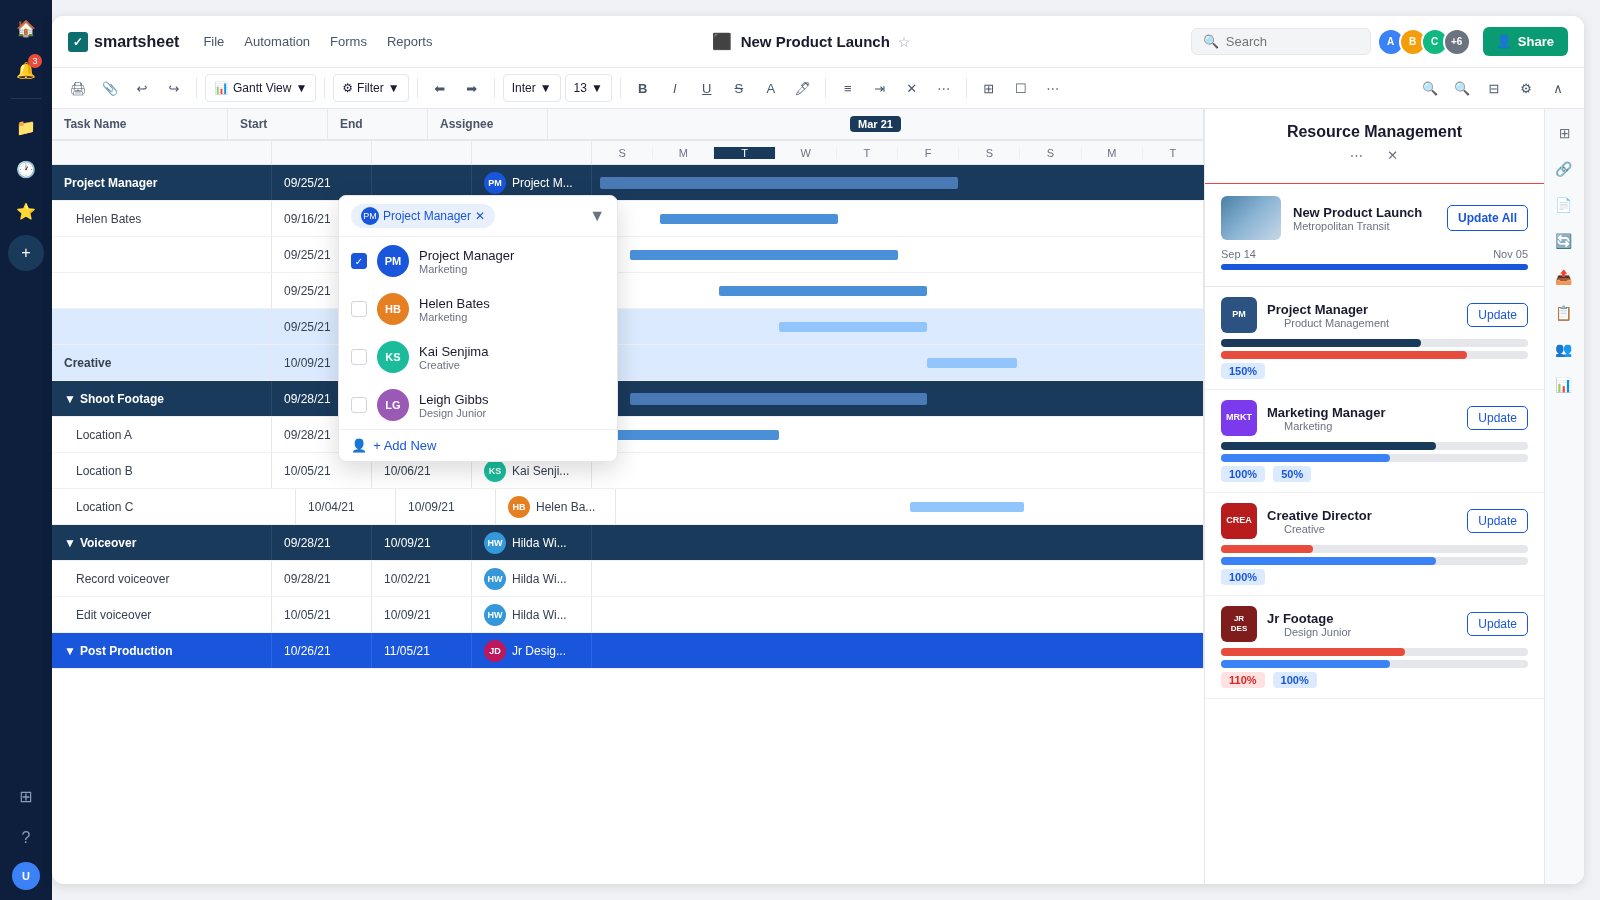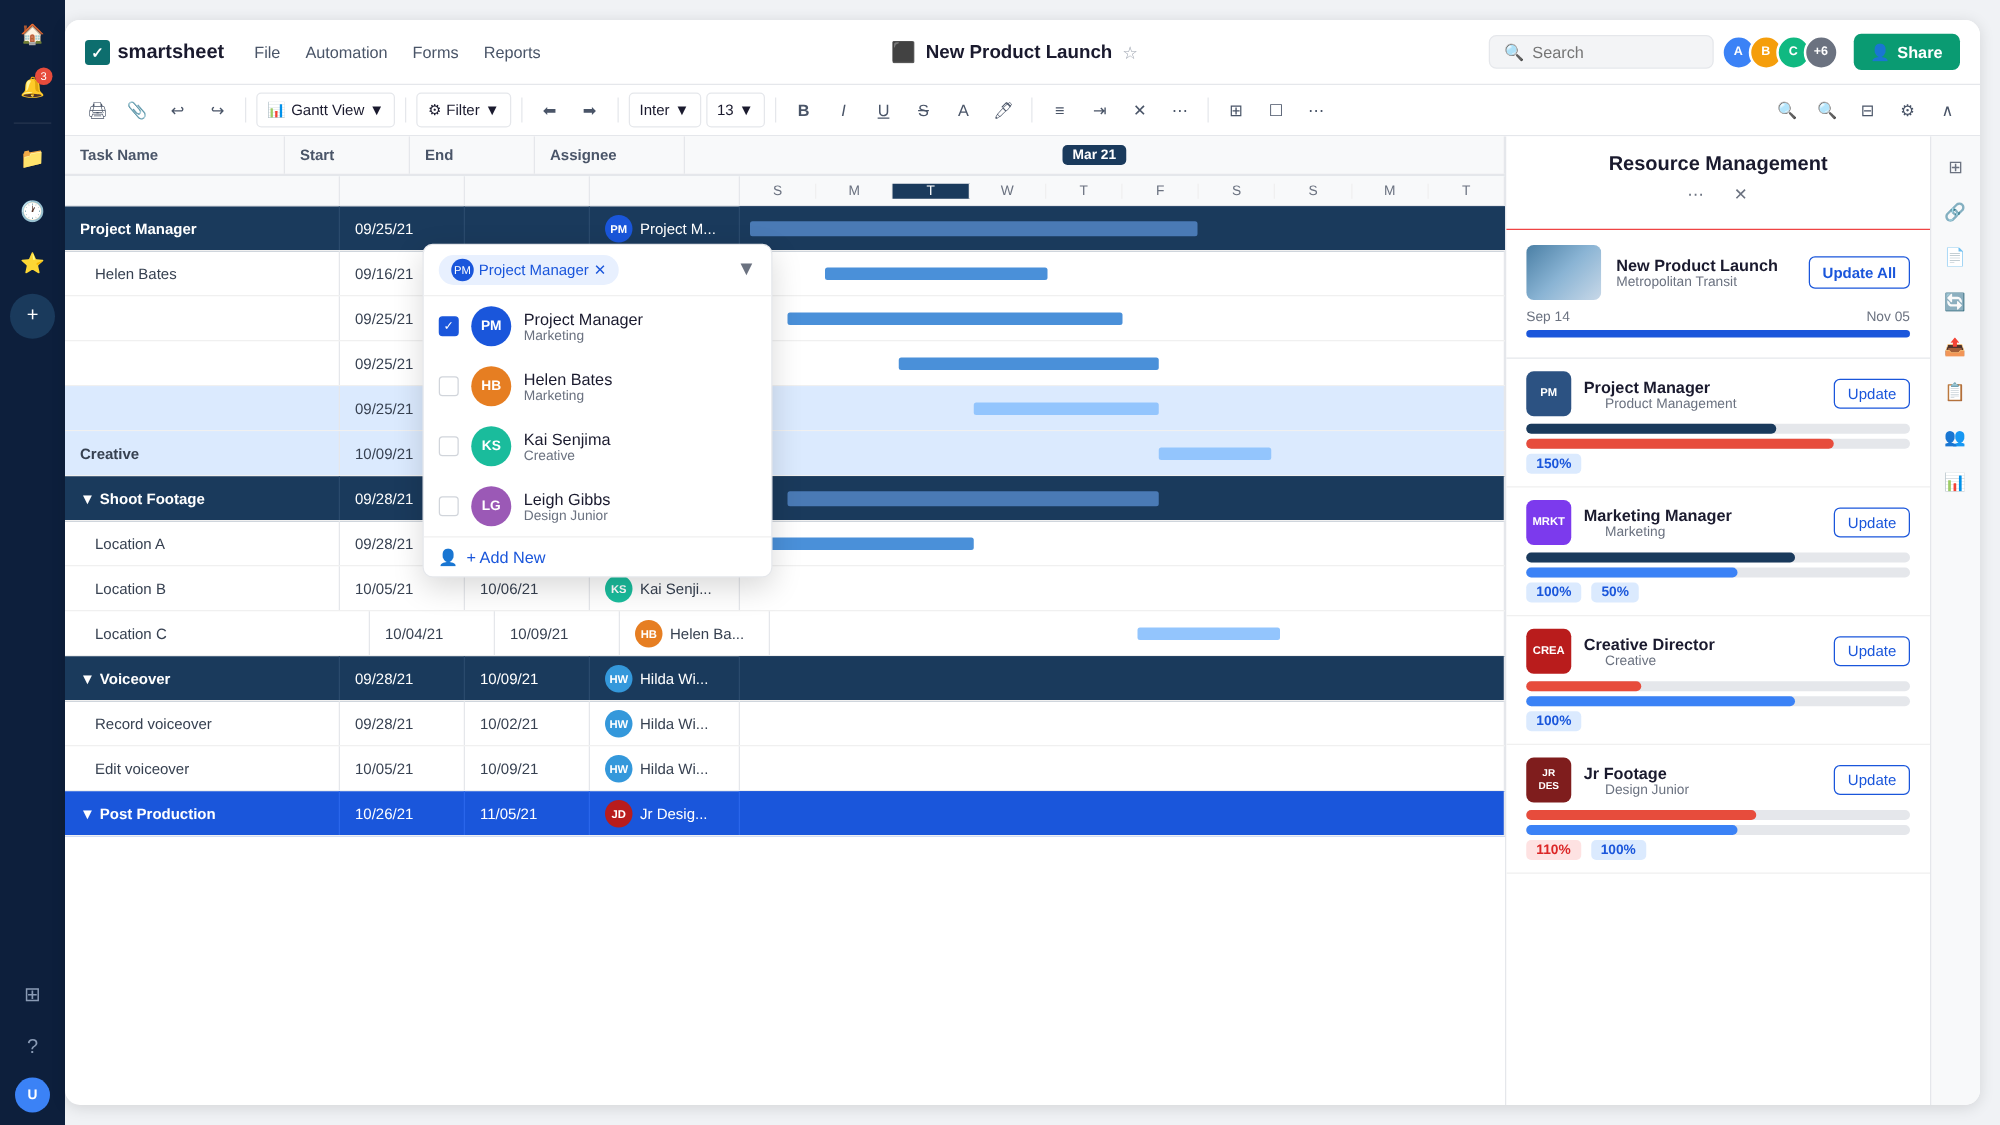--- a/index.html
+++ b/index.html
@@ -472,21 +472,21 @@
             <div class="gantt-cell chart" style="flex:1;"></div>
           </div>
 
           <div class="gantt-row" style="background:#1a56db;">
             <div class="gantt-cell task" style="color:#fff;font-weight:600;width:220px;border-color:#2a66eb;">
               <span style="margin-right:4px;">▼</span> Post Production
             </div>
             <div class="gantt-cell start" style="color:#fff;width:100px;border-color:#2a66eb;">10/26/21</div>
             <div class="gantt-cell end" style="color:#fff;width:100px;border-color:#2a66eb;">11/05/21</div>
             <div class="gantt-cell assignee" style="color:#fff;width:120px;border-color:#2a66eb;display:flex;align-items:center;">
-              <div class="assignee-avatar" style="background:#b91c1c;">JD</div>
+              <div class="assignee-avatar" style="background:#be185d;">JD</div>
               <span style="font-size:12px;">Jr Desig...</span>
             </div>
             <div class="gantt-cell chart" style="flex:1;background:#1a56db;"></div>
           </div>
 
         </div>
 
         <div class="dropdown-overlay">
           <div class="dropdown-search">
             <div class="dropdown-search-tag">

